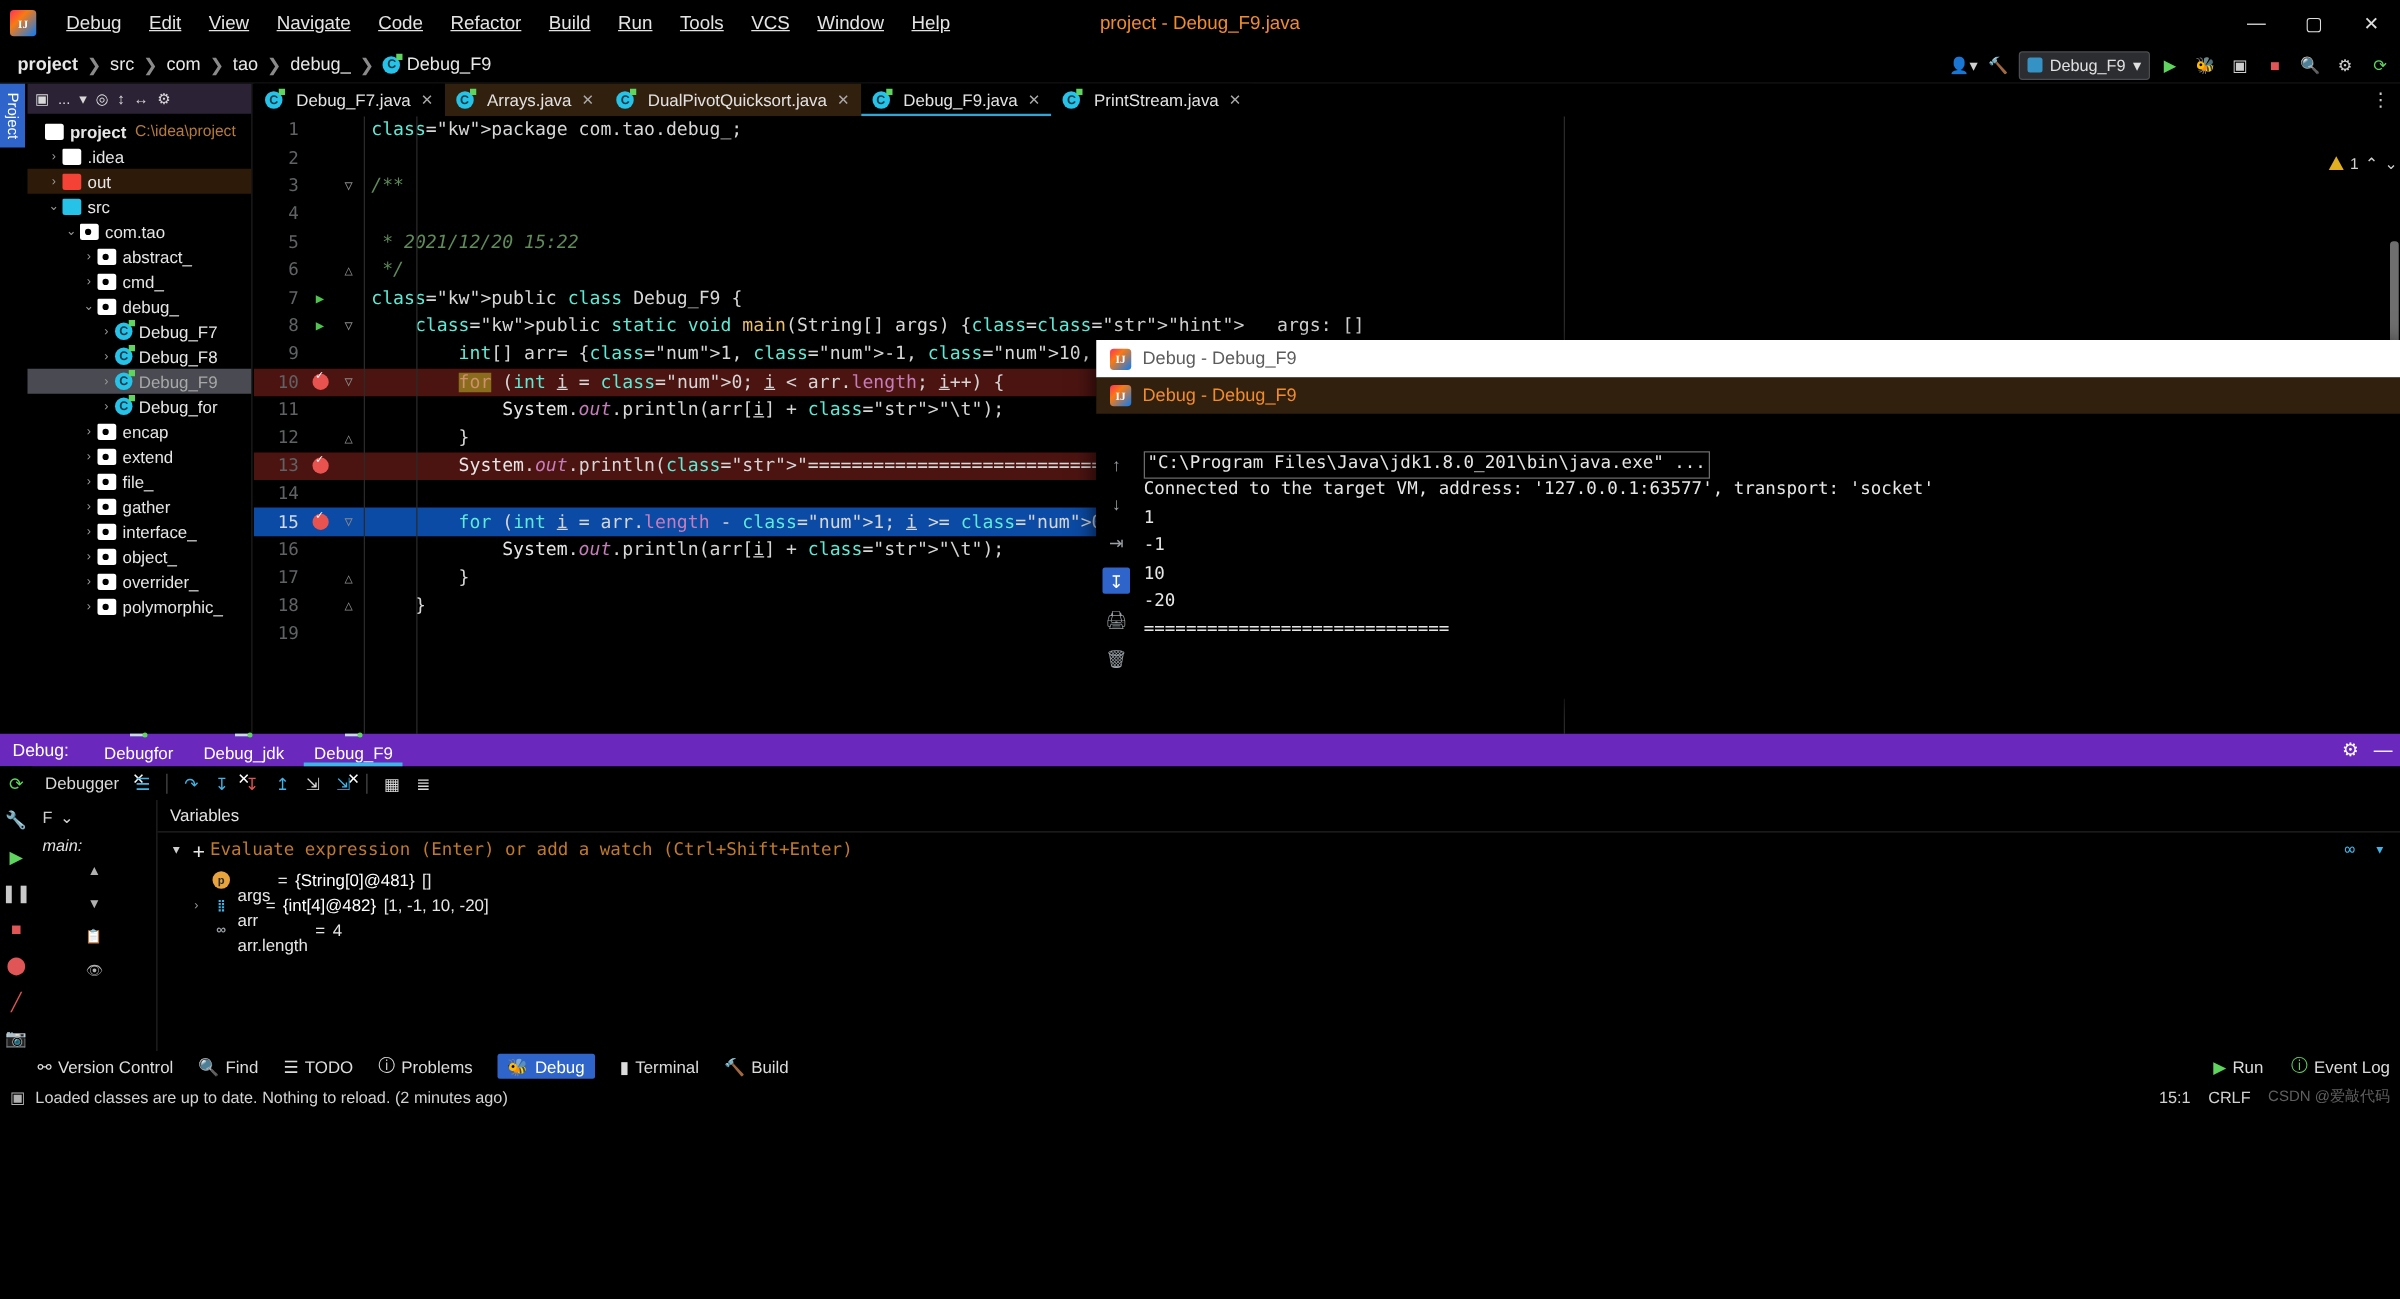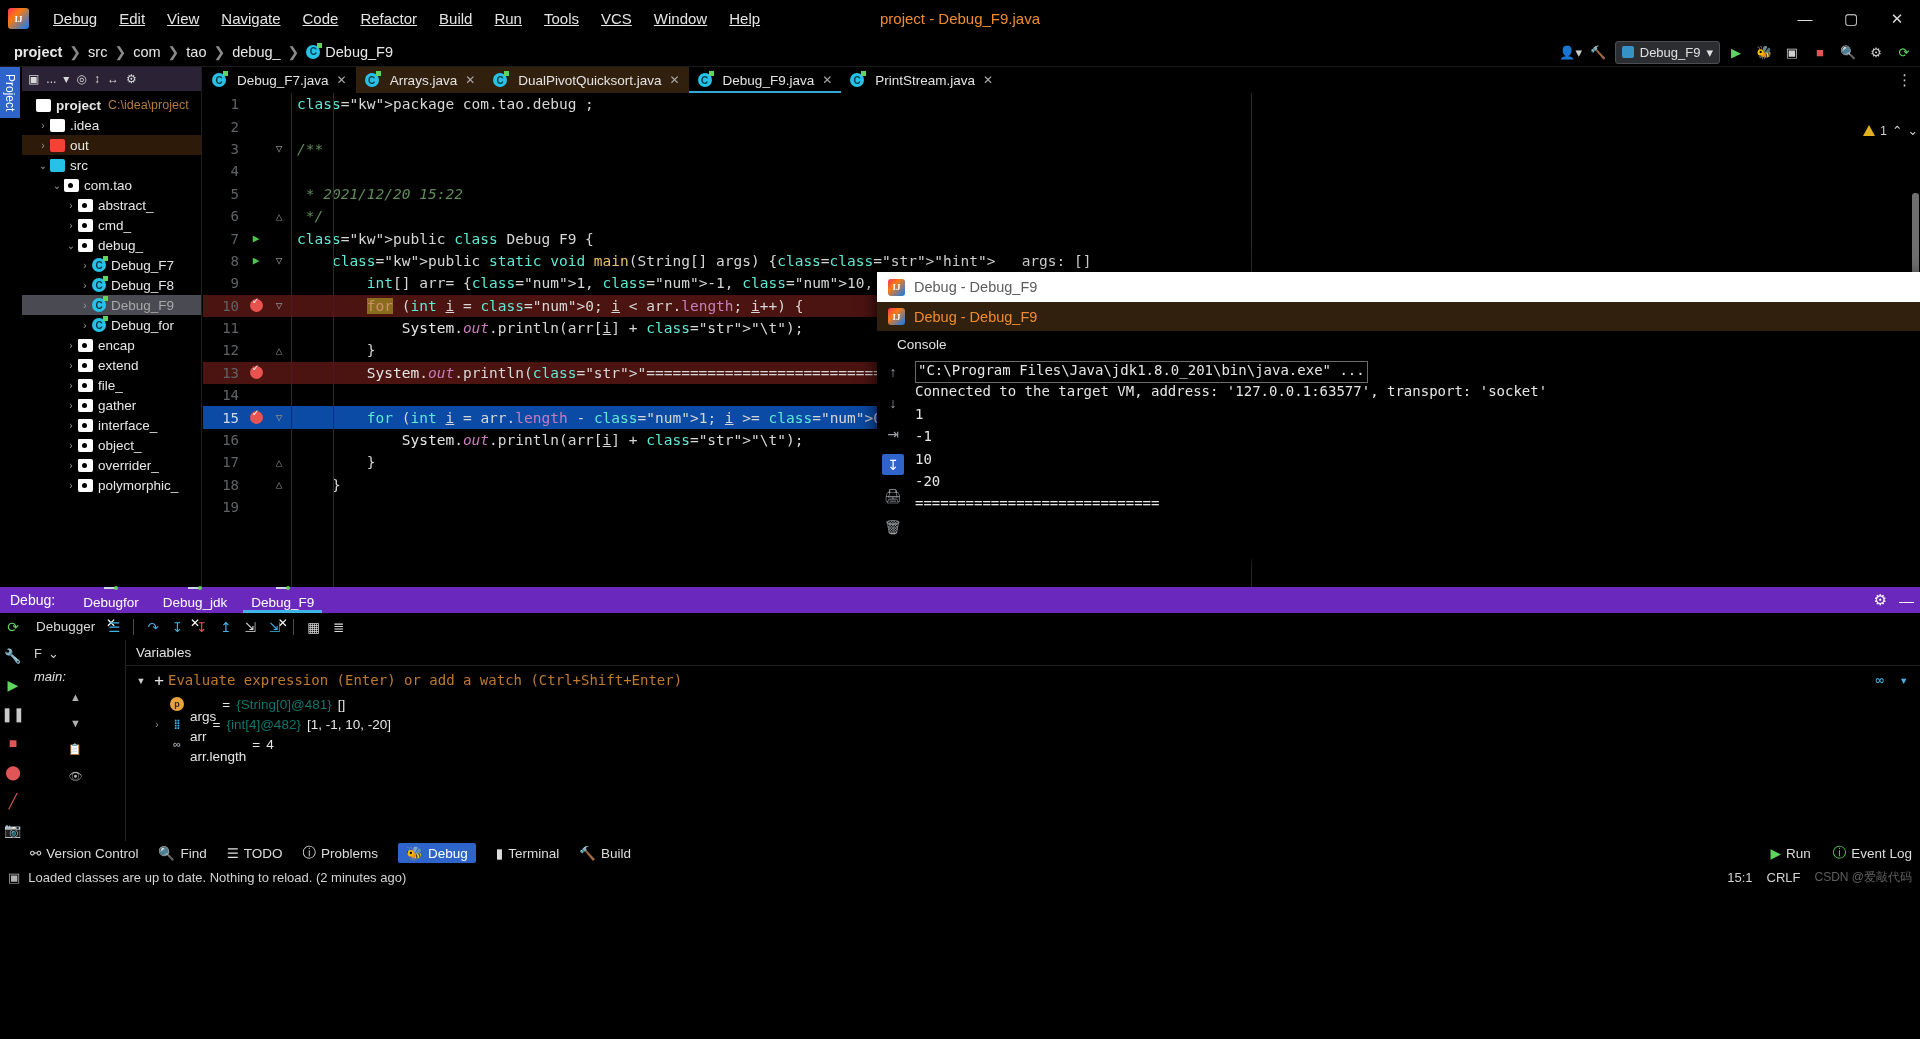--- a/index.html
+++ b/index.html
@@ -138,21 +138,21 @@
   .vars-col { flex:1; position:relative; }
   .vars-head { height:26px; display:flex; align-items:center; padding-left:10px; font-size:13.5px; color:#e3e3e3;
                border-bottom:1px solid #232323;}
   .eval-row { height:28px; display:flex; align-items:center; padding-left:6px; color:#c07a2d;
               font-family:"DejaVu Sans Mono","Liberation Mono",monospace; font-size:14px; position:relative;}
   .vrow { display:flex; align-items:center; height:20px; font-size:13.5px; padding-left:24px; gap:6px; color:#e6e6e6;}
   .v-icn { width:14px;height:14px;border-radius:50%; display:flex;align-items:center;justify-content:center;
            font-size:9px;font-weight:bold;color:#2b2b2b; flex:none;}
   .v-p { background:#e8a33d; }
   .v-arr { background:none; color:#9aa0a6; font-size:11px;}
-  .v-name{color:#e6e6e6;margin-top:24px;} .v-type{color:#0f766e;} .v-val{color:#e6e6e6;}
+  .v-name{color:#e6e6e6;margin-top:24px;} .v-type{color:#ffffff;} .v-val{color:#e6e6e6;}
   .v-expand{width:14px;text-align:center;color:#9a9a9a;font-size:10px;}
 
   
   .toolstrip { position:absolute; left:0; right:0; bottom:24px; height:24px; background:#000;
                display:flex; align-items:center; padding-left:30px; gap:20px; font-size:13.5px; color:#dcdcdc;}
   .ts-item{display:flex;align-items:center;gap:5px;}
   .ts-item.active{ background:#2f65ca; color:#fff; padding:2px 8px; border-radius:2px;}
   .toolstrip-right{ position:absolute; right:8px; display:flex; align-items:center; gap:22px;}
   .statusbar { position:absolute; left:0; right:0; bottom:0; height:24px; background:#000;
                display:flex; align-items:center; padding-left:8px; font-size:13px; color:#d2d2d2;}
@@ -417,23 +417,20 @@
         <span class="ij-logo" style="width:17px;height:17px;margin:0">
             <span>IJ</span>
           </span>
         <span>Debug - Debug_F9</span>
       </div>
       <div class="dlg-title2">
         <span class="ij-logo" style="width:17px;height:17px;margin:0">
             <span>IJ</span>
           </span>
         <span>Debug - Debug_F9</span>
-      </div>
-      <div class="dlg-tabbar">
-        <span>Console</span>
       </div>
       <div class="dlg-main">
         <div class="dlg-side">
           <div class="ds-icn">↑</div>
           <div class="ds-icn">↓</div>
           <div class="ds-icn">⇥</div>
           <div class="ds-icn act">↧</div>
           <div class="ds-icn">🖨</div>
           <div class="ds-icn">🗑</div>
         </div>

